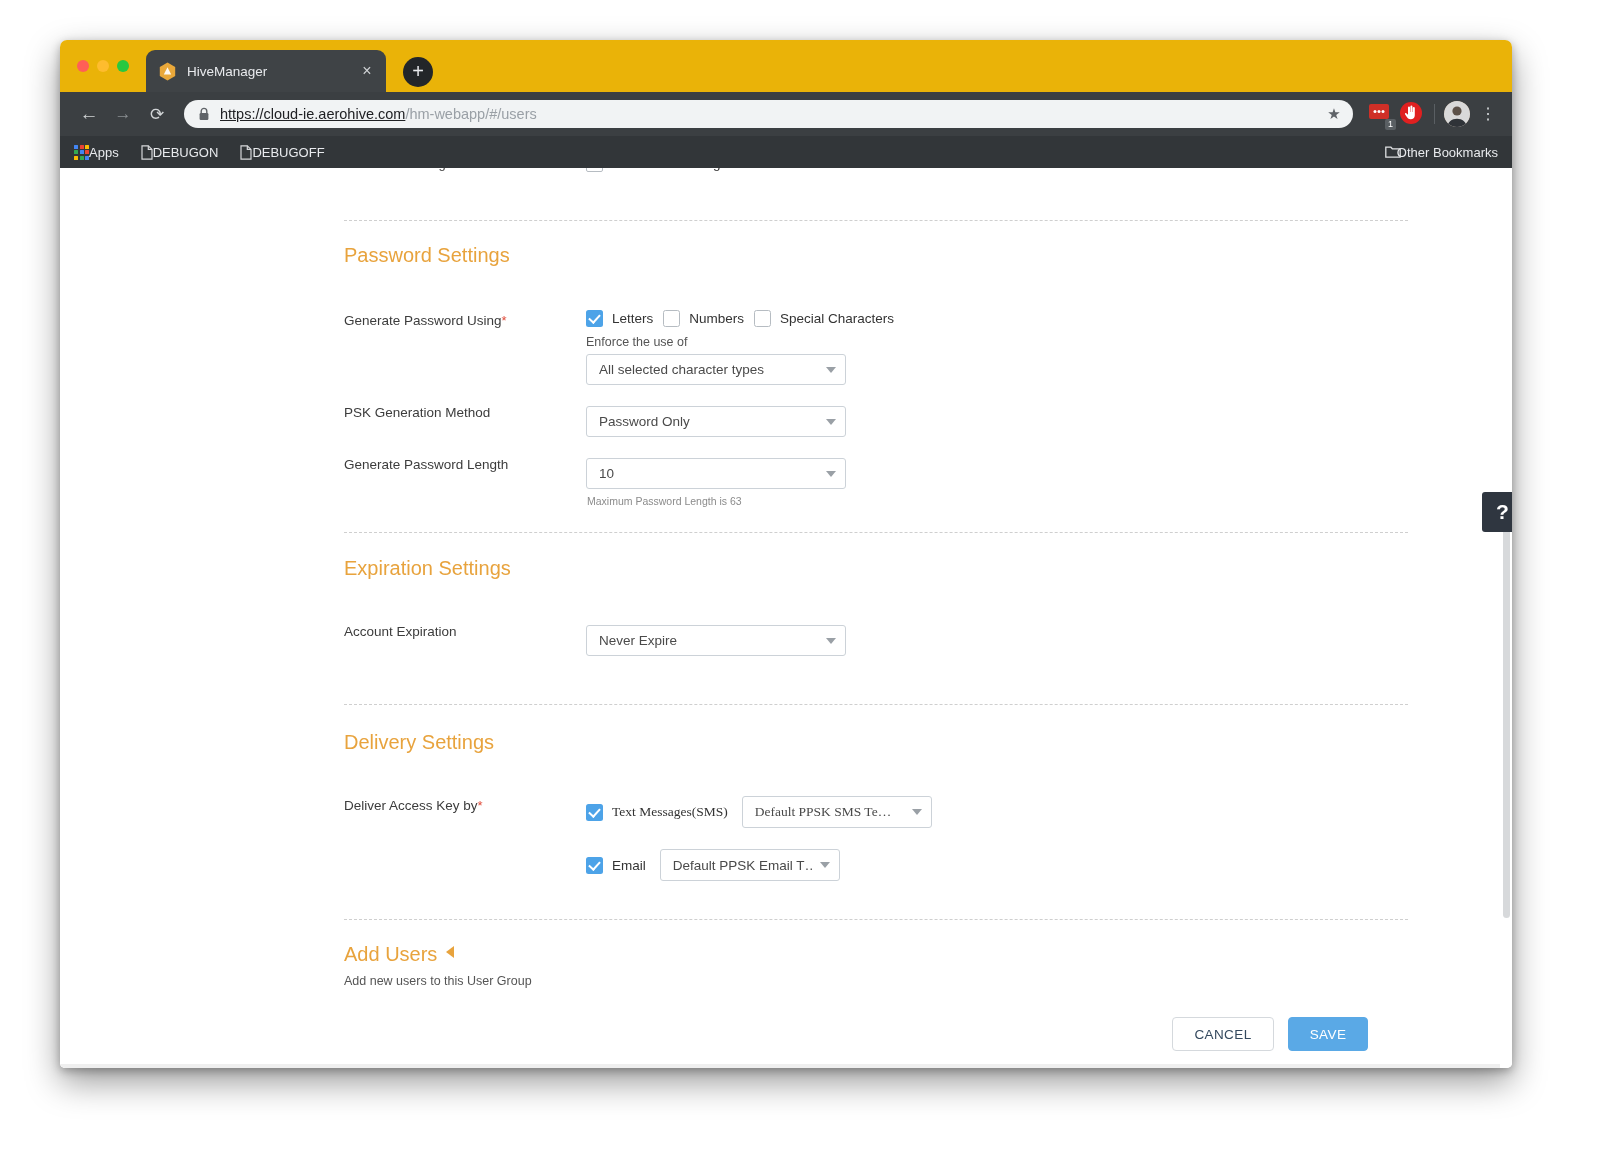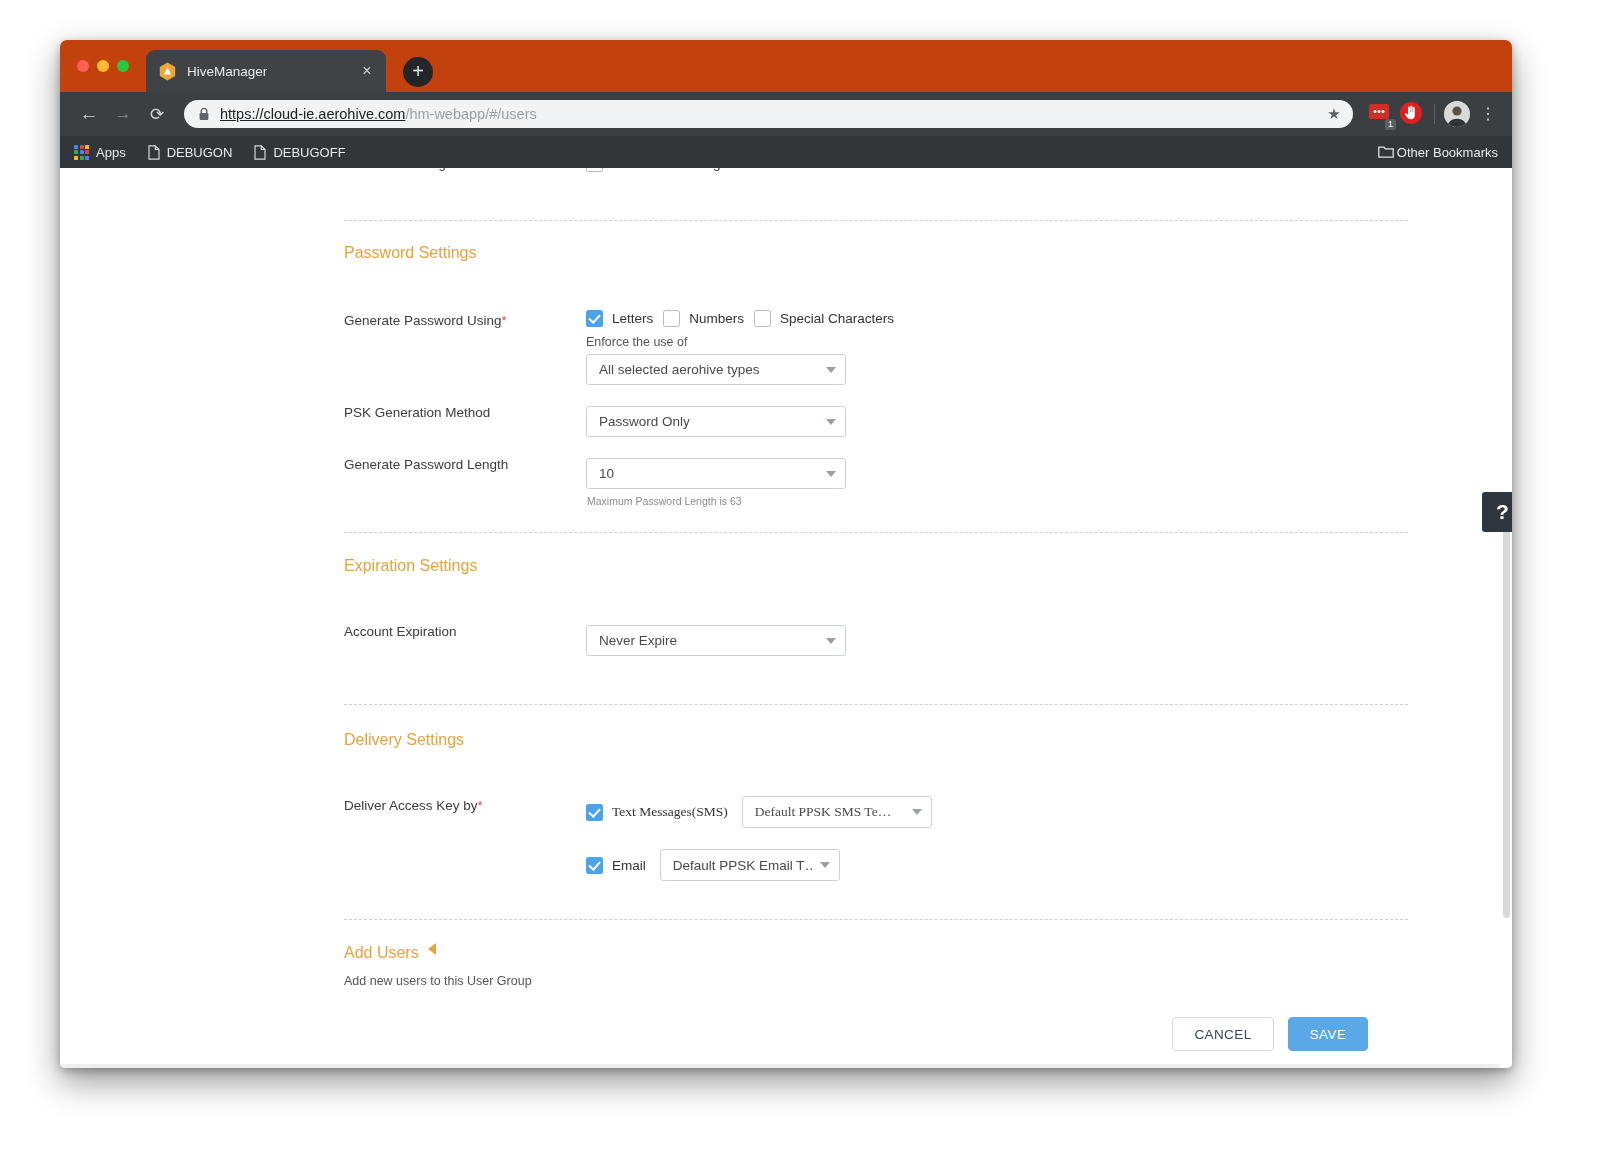--- a/index.html
+++ b/index.html
@@ -17,21 +17,21 @@
     left: 60px; top: 40px;
     width: 1452px; height: 1028px;
     border-radius: 7px 7px 5px 5px;
     background: #fff;
     box-shadow: 0 14px 34px rgba(0,0,0,0.40), 0 3px 10px rgba(0,0,0,0.28);
     overflow: hidden;
   }
 
   
   .tabstrip {
-    height: 52px; background: #c2410c;
+    height: 52px; background: #eab308;
     position: relative;
   }
   .traffic { position: absolute; left: 17px; top: 20px; display: flex; gap: 8px; }
   .dot { width: 12px; height: 12px; border-radius: 50%; }
   .dot.red { background: #ff5f57; }
   .dot.yellow { background: #febc2e; }
   .dot.green { background: #28c840; }
 
   .tab {
     position: absolute; left: 86px; top: 10px;
@@ -111,21 +111,21 @@
     cursor: pointer;
   }
 
   
   .bookmarks {
     height: 32px; background: #323639;
     display: flex; align-items: center;
     padding: 0 14px 0 14px;
     color: #e8eaed; font-size: 13px;
   }
-  .bm { display: flex; align-items: center; gap: 7px; margin-right: 22px; cursor: pointer; }
+  .bm { display: flex; align-items: center; margin-right: 22px; cursor: pointer; }
   .bm-spacer { flex: 1; }
   .apps-grid { width: 15px; height: 15px; display: grid; grid-template-columns: repeat(3,1fr); grid-gap: 1.5px; }
   .apps-grid i { display: block; border-radius: 0.5px; }
   .doc-icon { width: 12px; height: 15px; position: relative; }
 
   
   .viewport {
     position: relative;
     height: calc(1028px - 52px - 44px - 32px);
     background: #fff;
@@ -144,21 +144,21 @@
   }
   .clip-text { position: absolute; left: 555px; top: 0; font-size: 13.5px; color: #333; }
 
   .divider {
     position: absolute; left: 284px; right: 104px;
     border-top: 1px dashed #cfcfcf;
   }
 
   .sec-title {
     position: absolute; left: 284px;
-    color: #e8a33d; font-size: 16px; font-weight: 400;
+    color: #e8a33d; font-size: 20px; font-weight: 400;
   }
   .row-label {
     position: absolute; left: 284px;
     font-size: 13.5px; color: #3c3c3c;
   }
   .req { color: #e04b3a; font-size: 13px; }
 
   .chk {
     width: 17px; height: 17px; border-radius: 2.5px;
     display: inline-block; vertical-align: middle; flex: none;
@@ -378,21 +378,21 @@
       <span class="chk-label" style="margin:0 10px 0 9px">Letters</span>
       <span class="chk off"></span>
       <span class="chk-label" style="margin:0 10px 0 9px">Numbers</span>
       <span class="chk off"></span>
       <span class="chk-label" style="margin:0 0 0 9px">Special Characters</span>
     </div>
 
     <div class="sub-note" style="left:526px;top:167px">Enforce the use of</div>
 
     <div class="select" style="left:526px;top:186px;width:260px">
-      <span class="val">All selected aerohive types</span>
+      <span class="val">All selected character types</span>
       <span class="caret"></span>
     </div>
 
     <div class="row-label" style="top:237px">PSK Generation Method</div>
     <div class="select" style="left:526px;top:238px;width:260px">
       <span class="val">Password Only</span>
       <span class="caret"></span>
     </div>
 
     <div class="row-label" style="top:289px">Generate Password Length</div>

